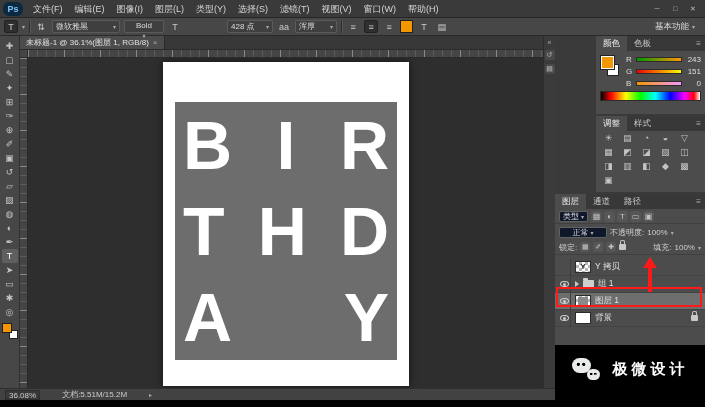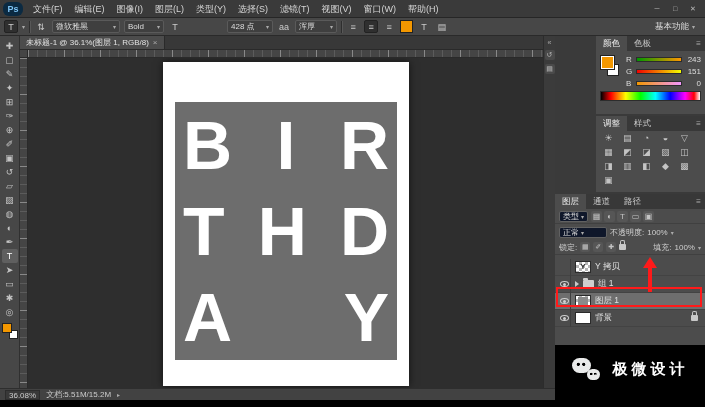--- a/index.html
+++ b/index.html
@@ -115,21 +115,21 @@
   
   .watermark{position:absolute;left:0;right:0;bottom:0;height:62px;background:#000;display:flex;align-items:center;justify-content:center;gap:13px;padding-bottom:14px;z-index:8;}
   .wc{position:relative;width:28px;height:24px;flex:none;}
   .wc-b1{position:absolute;left:0;top:1px;width:19px;height:15px;border-radius:8px;background:radial-gradient(circle at 33% 42%,#000 1.3px,transparent 1.9px),radial-gradient(circle at 62% 42%,#000 1.3px,transparent 1.9px),#e9eaea;}
   .wc-b1:before{content:'';position:absolute;bottom:-3px;left:4px;border:4px solid transparent;border-top:5px solid #e9eaea;transform:rotate(18deg);}
   .wc-b2{position:absolute;right:0;bottom:1px;width:13px;height:11px;border-radius:6px;background:radial-gradient(circle at 33% 45%,#000 1px,transparent 1.5px),radial-gradient(circle at 64% 45%,#000 1px,transparent 1.5px),#e9eaea;}
   .wc-b2:before{content:'';position:absolute;bottom:-2px;right:3px;border:3px solid transparent;border-top:4px solid #e9eaea;transform:rotate(-15deg);}
   .brand{font-size:15px;font-weight:bold;color:#fff;letter-spacing:4px;white-space:nowrap;}
 
   
-  .statusbar{position:absolute;left:0;bottom:7px;width:555px;height:12px;background:#424242;border-top:1px solid #2e2e2e;display:flex;align-items:center;gap:6px;padding-left:5px;font-size:8px;color:#ccc;z-index:15;}
+  .statusbar{position:absolute;left:0;bottom:7px;width:555px;height:12px;background:#424242;border-top:1px solid #2e2e2e;display:flex;align-items:center;gap:22px;padding-left:5px;font-size:8px;color:#ccc;z-index:15;}
   .zoom-box{background:#393939;border:1px solid #2c2c2c;padding:0 3px;height:10px;line-height:9px;}
   .bottomstrip{position:absolute;left:0;right:0;bottom:0;height:7px;background:#000;z-index:14;}
 </style>
 </head>
 <body>
 
 <div class="ps">
 
   <div class="menubar">
     <div class="pslogo">Ps</div>
@@ -154,21 +154,21 @@
 
   <div class="optionsbar">
     <span class="opt-icon pressed">T</span>
     <span class="caret">▾</span>
     <span class="vdiv"></span>
     <span class="opt-icon">⇅</span>
     <span class="opt-box" style="width:68px;justify-content:space-between;">
       <span>微软雅黑</span>
       <span class="caret">▾</span>
     </span>
-    <span class="opt-box" style="width:40px;justify-content:space-between;">
+    <span class="opt-box" style="width:40px;justify-content:space-between;flex-direction:column;">
       <span>Bold</span>
       <span class="caret">▾</span>
     </span>
     <span class="opt-icon">T</span>
     <span class="opt-box" style="width:46px;justify-content:space-between;margin-left:41px;">
       <span>428 点</span>
       <span class="caret">▾</span>
     </span>
     <span class="opt-icon">aa</span>
     <span class="opt-box" style="width:42px;justify-content:space-between;">
@@ -333,21 +333,21 @@
         <div style="display:flex;gap:2px;">
             <span class="f-icon">▦</span>
             <span class="f-icon">◐</span>
             <span class="f-icon">T</span>
             <span class="f-icon">▭</span>
             <span class="f-icon">▣</span>
           </div>
       </div>
 
       <div class="lp-row blend-row">
-        <span class="mini-select" style="width:48px;justify-content:flex-start;">
+        <span class="mini-select" style="width:48px;justify-content:center;">
           <span>正常</span>
           <span class="caret">▾</span>
         </span>
         <span>不透明度:</span>
         <span>100%</span>
         <span class="caret">▾</span>
       </div>
 
       <div class="lp-row lock-row">
         <span>锁定:</span>

